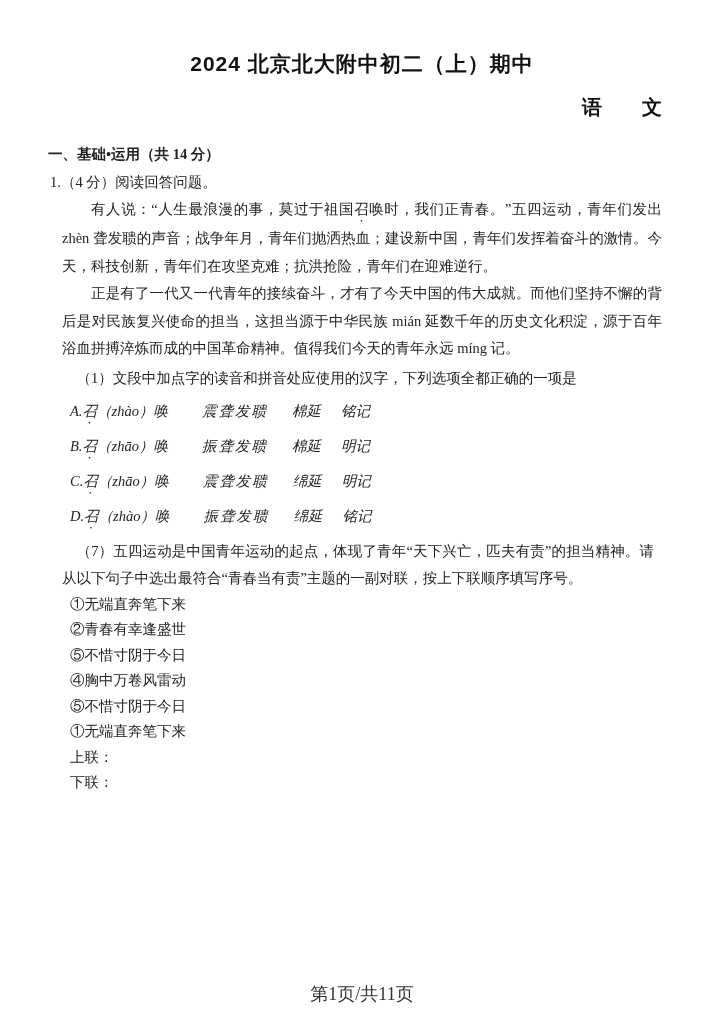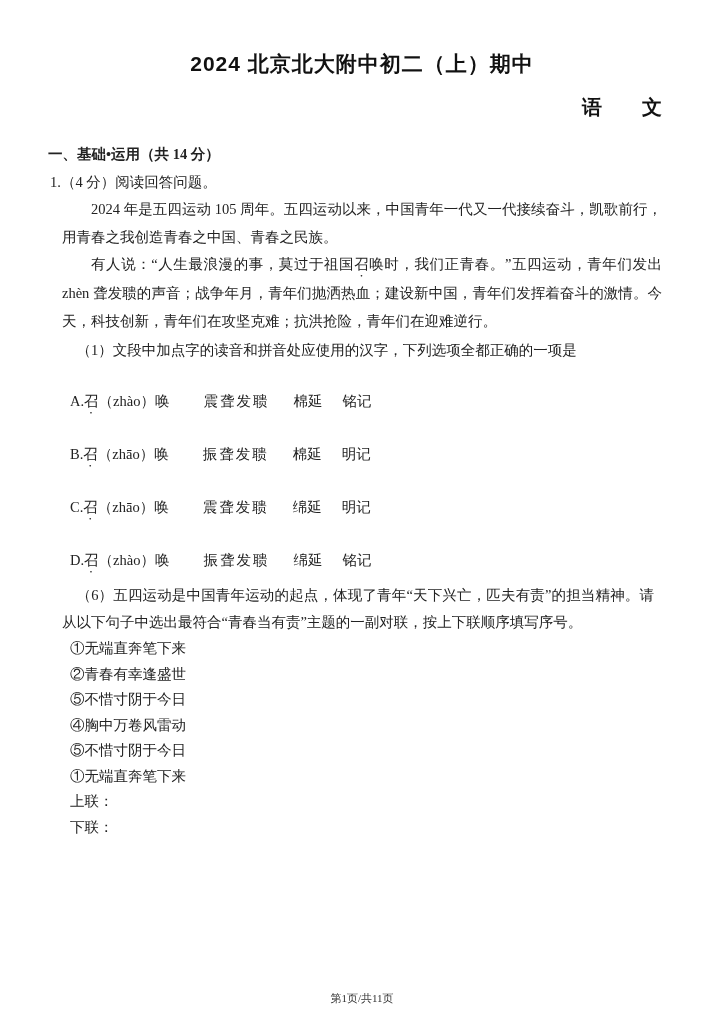--- a/index.html
+++ b/index.html
@@ -48,23 +48,24 @@
     line-height: 27.5px;
     text-align: justify;
   }
   .sub-stem {
     margin: 2px 8px 0 0;
     text-indent: 1em;
     line-height: 27px;
     text-align: justify;
   }
   .opt-row {
-    margin: 24px 0 6px 8px;
+    margin: 6px 0 6px 8px;
     line-height: 26px;
     white-space: nowrap;
+    font-style: italic;
   }
   .opt-col1 { margin-left: 34px; letter-spacing: 2px; }
   .opt-col2 { margin-left: 24px; }
   .opt-col3 { margin-left: 20px; }
   .couplet-item {
     margin: 0 0 0 8px;
     line-height: 25.5px;
   }
   .couplet-blank {
     margin: 0 0 0 8px;
@@ -82,52 +83,52 @@
     -webkit-text-emphasis-position: under;
     text-emphasis: filled dot;
     text-emphasis-position: under right;
   }
   .page-footer {
     position: absolute;
     left: 0;
     right: 0;
     bottom: 18px;
     text-align: center;
-    font-size: 11px;
+    font-size: 18px;
     color: #333;
   }
 </style>
 </head>
 <body>
 
 <div class="page">
 
   <h1 class="doc-title">2024 北京北大附中初二（上）期中</h1>
   <h2 class="subject-title">语　　文</h2>
 
   <div class="sec-head">一、基础•运用（共 14 分）</div>
 
   <div class="q1-stem">1.（4 分）阅读回答问题。</div>
 
-  <p class="para">2024 年是五四运动 105 周年。五四运动以来，中国青年一代又一代接续奋斗，凯歌前行，用青春之我创造青春之中国、青春之民族。</p>
 
   <p class="para"><span>有人说：“人生最浪漫的事，莫过于祖国</span><span class="emph-dot">召</span><span>唤时，我们正青春。”五四运动，青年们发出 zhèn 聋发聩的声音；战争年月，青年们抛洒热血；建设新中国，青年们发挥着奋斗的激情。今天，科技创新，青年们在攻坚克难；抗洪抢险，青年们在迎难逆行。</span></p>
 
+  <p class="para">正是有了一代又一代青年的接续奋斗，才有了今天中国的伟大成就。而他们坚持不懈的背后是对民族复兴使命的担当，这担当源于中华民族 mián 延数千年的历史文化积淀，源于百年浴血拼搏淬炼而成的中国革命精神。值得我们今天的青年永远 míng 记。</p>
 
   <div class="sub-stem">（1）文段中加点字的读音和拼音处应使用的汉字，下列选项全都正确的一项是</div>
 
   <div class="opt-row"><span>A.</span><span class="emph-dot">召</span><span>（zhào）唤</span><span class="opt-col1">震聋发聩</span><span class="opt-col2">棉延</span><span class="opt-col3">铭记</span></div>
 
   <div class="opt-row"><span>B.</span><span class="emph-dot">召</span><span>（zhāo）唤</span><span class="opt-col1">振聋发聩</span><span class="opt-col2">棉延</span><span class="opt-col3">明记</span></div>
 
   <div class="opt-row"><span>C.</span><span class="emph-dot">召</span><span>（zhāo）唤</span><span class="opt-col1">震聋发聩</span><span class="opt-col2">绵延</span><span class="opt-col3">明记</span></div>
 
   <div class="opt-row"><span>D.</span><span class="emph-dot">召</span><span>（zhào）唤</span><span class="opt-col1">振聋发聩</span><span class="opt-col2">绵延</span><span class="opt-col3">铭记</span></div>
 
-  <div class="sub-stem">（6）五四运动是中国青年运动的起点，体现了青年“天下兴亡，匹夫有责”的担当精神。请从以下句子中选出最符合“青春当有责”主题的一副对联，按上下联顺序填写序号。</div>
+  <div class="sub-stem">（7）五四运动是中国青年运动的起点，体现了青年“天下兴亡，匹夫有责”的担当精神。请从以下句子中选出最符合“青春当有责”主题的一副对联，按上下联顺序填写序号。</div>
 
   <div class="couplet-item">①无端直奔笔下来</div>
   <div class="couplet-item">②青春有幸逢盛世</div>
   <div class="couplet-item">⑤不惜寸阴于今日</div>
   <div class="couplet-item">④胸中万卷风雷动</div>
   <div class="couplet-item">⑤不惜寸阴于今日</div>
   <div class="couplet-item">①无端直奔笔下来</div>
 
   <div class="couplet-blank">上联：</div>
   <div class="couplet-blank">下联：</div>

